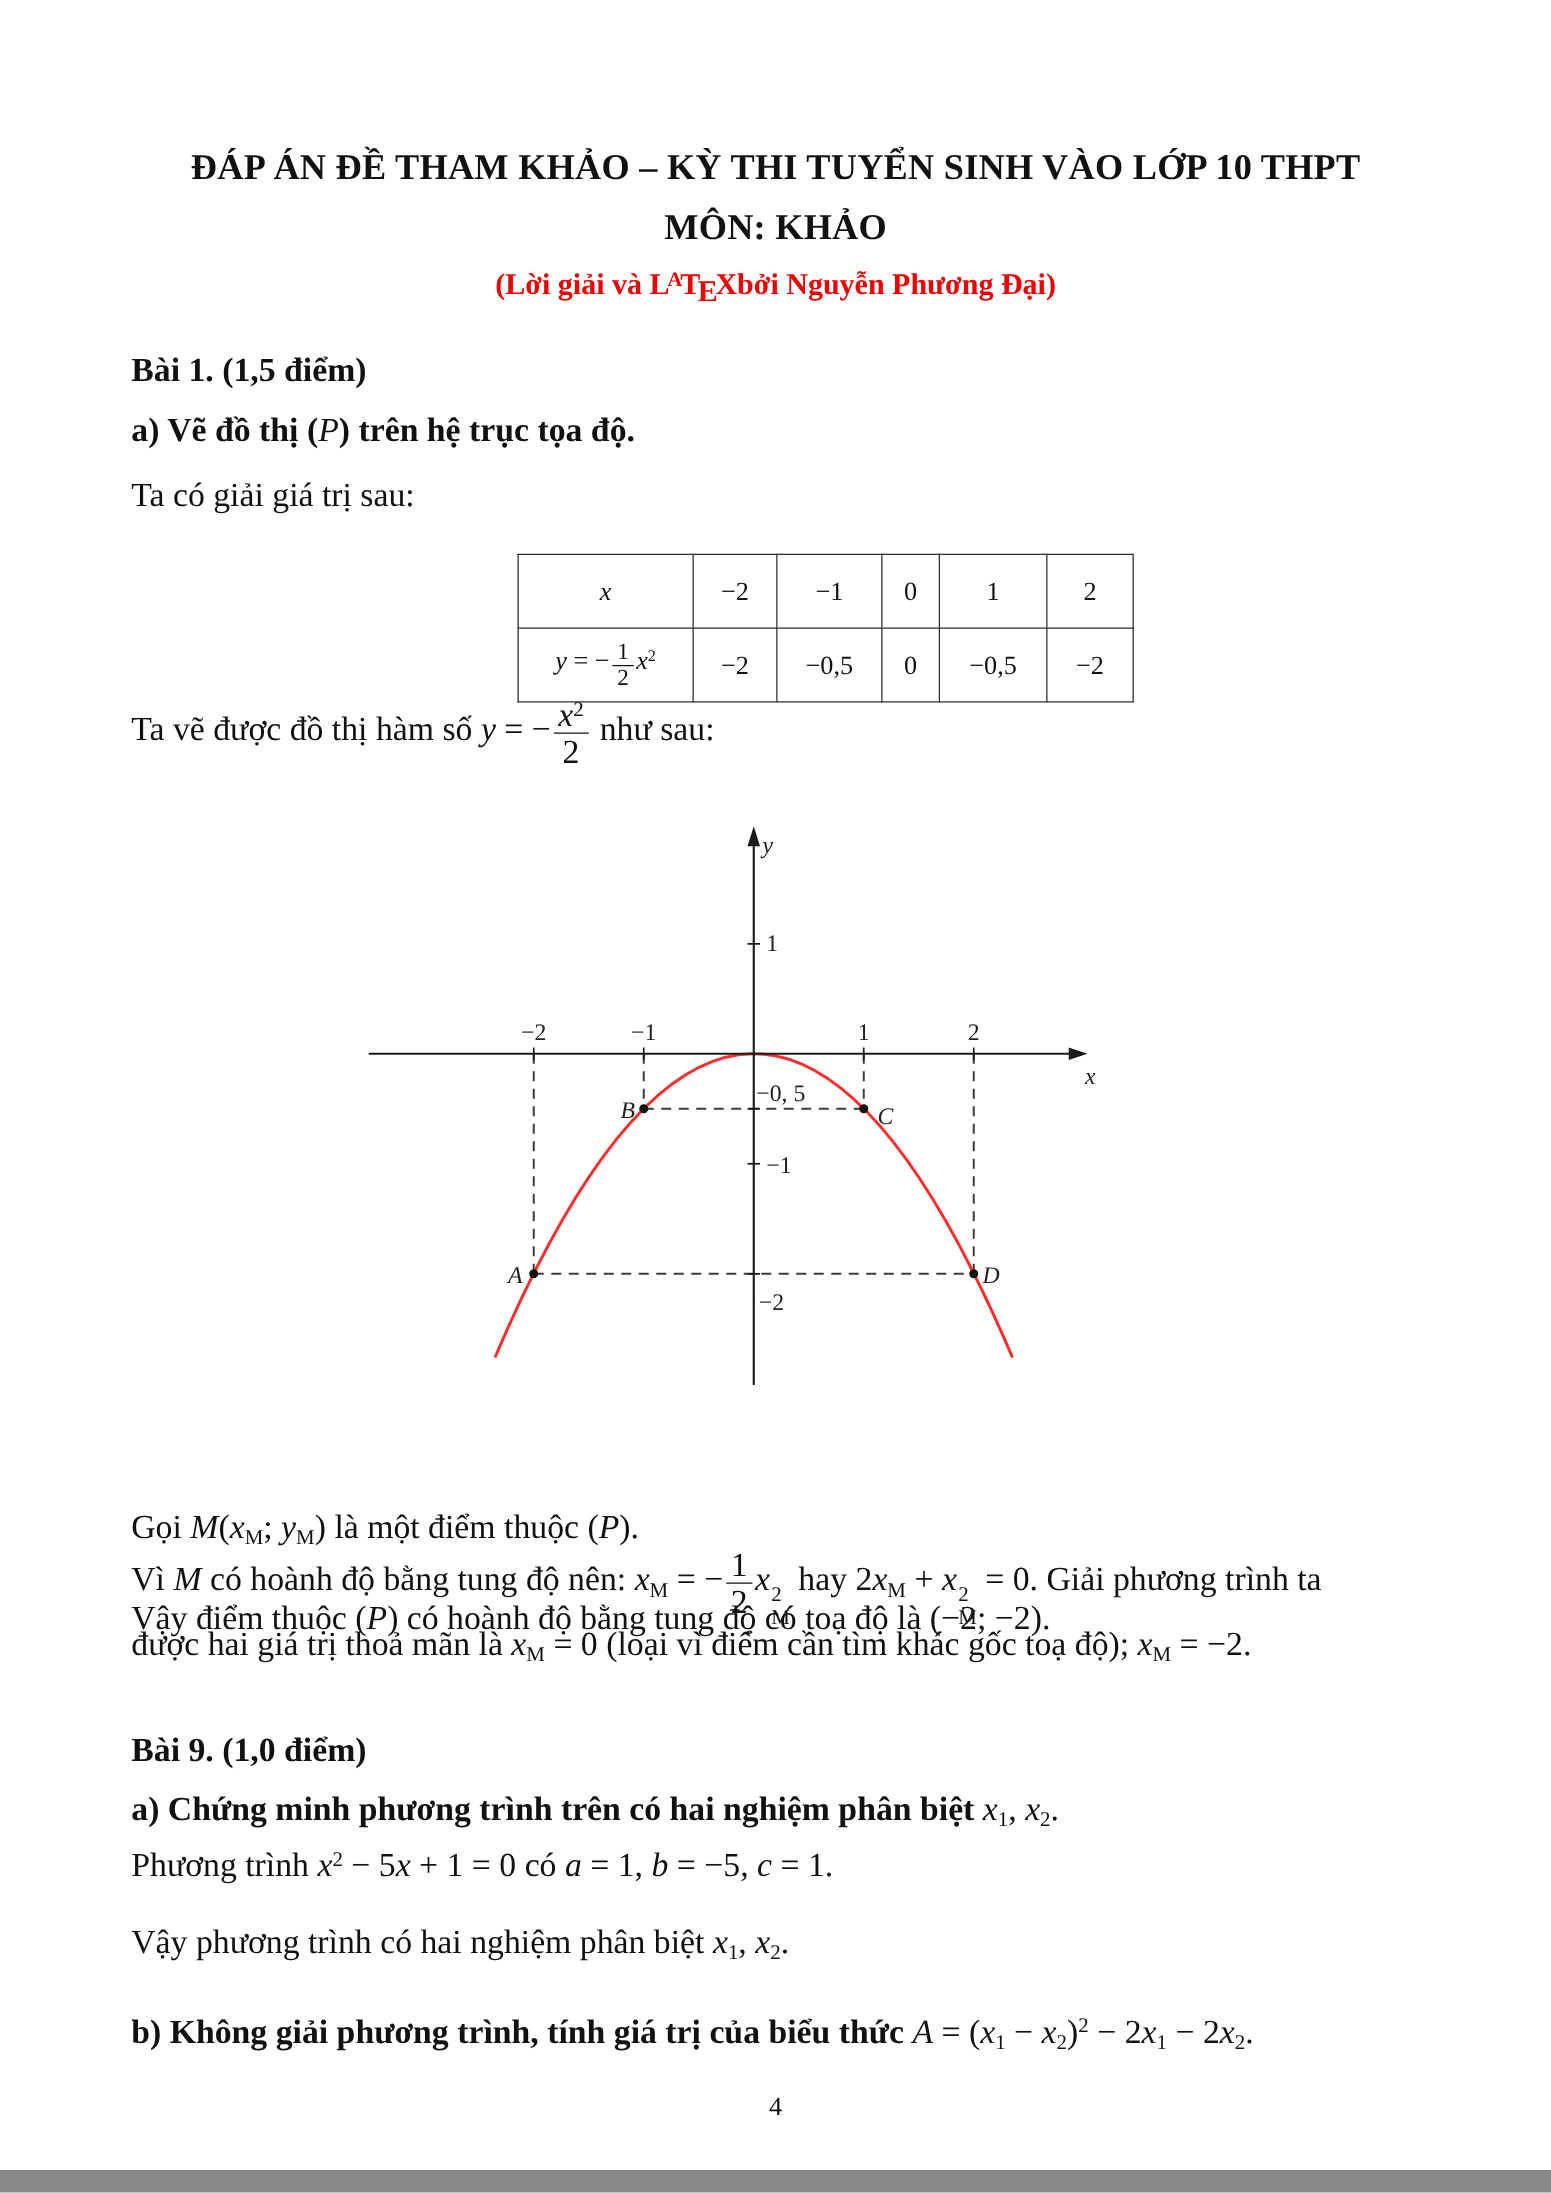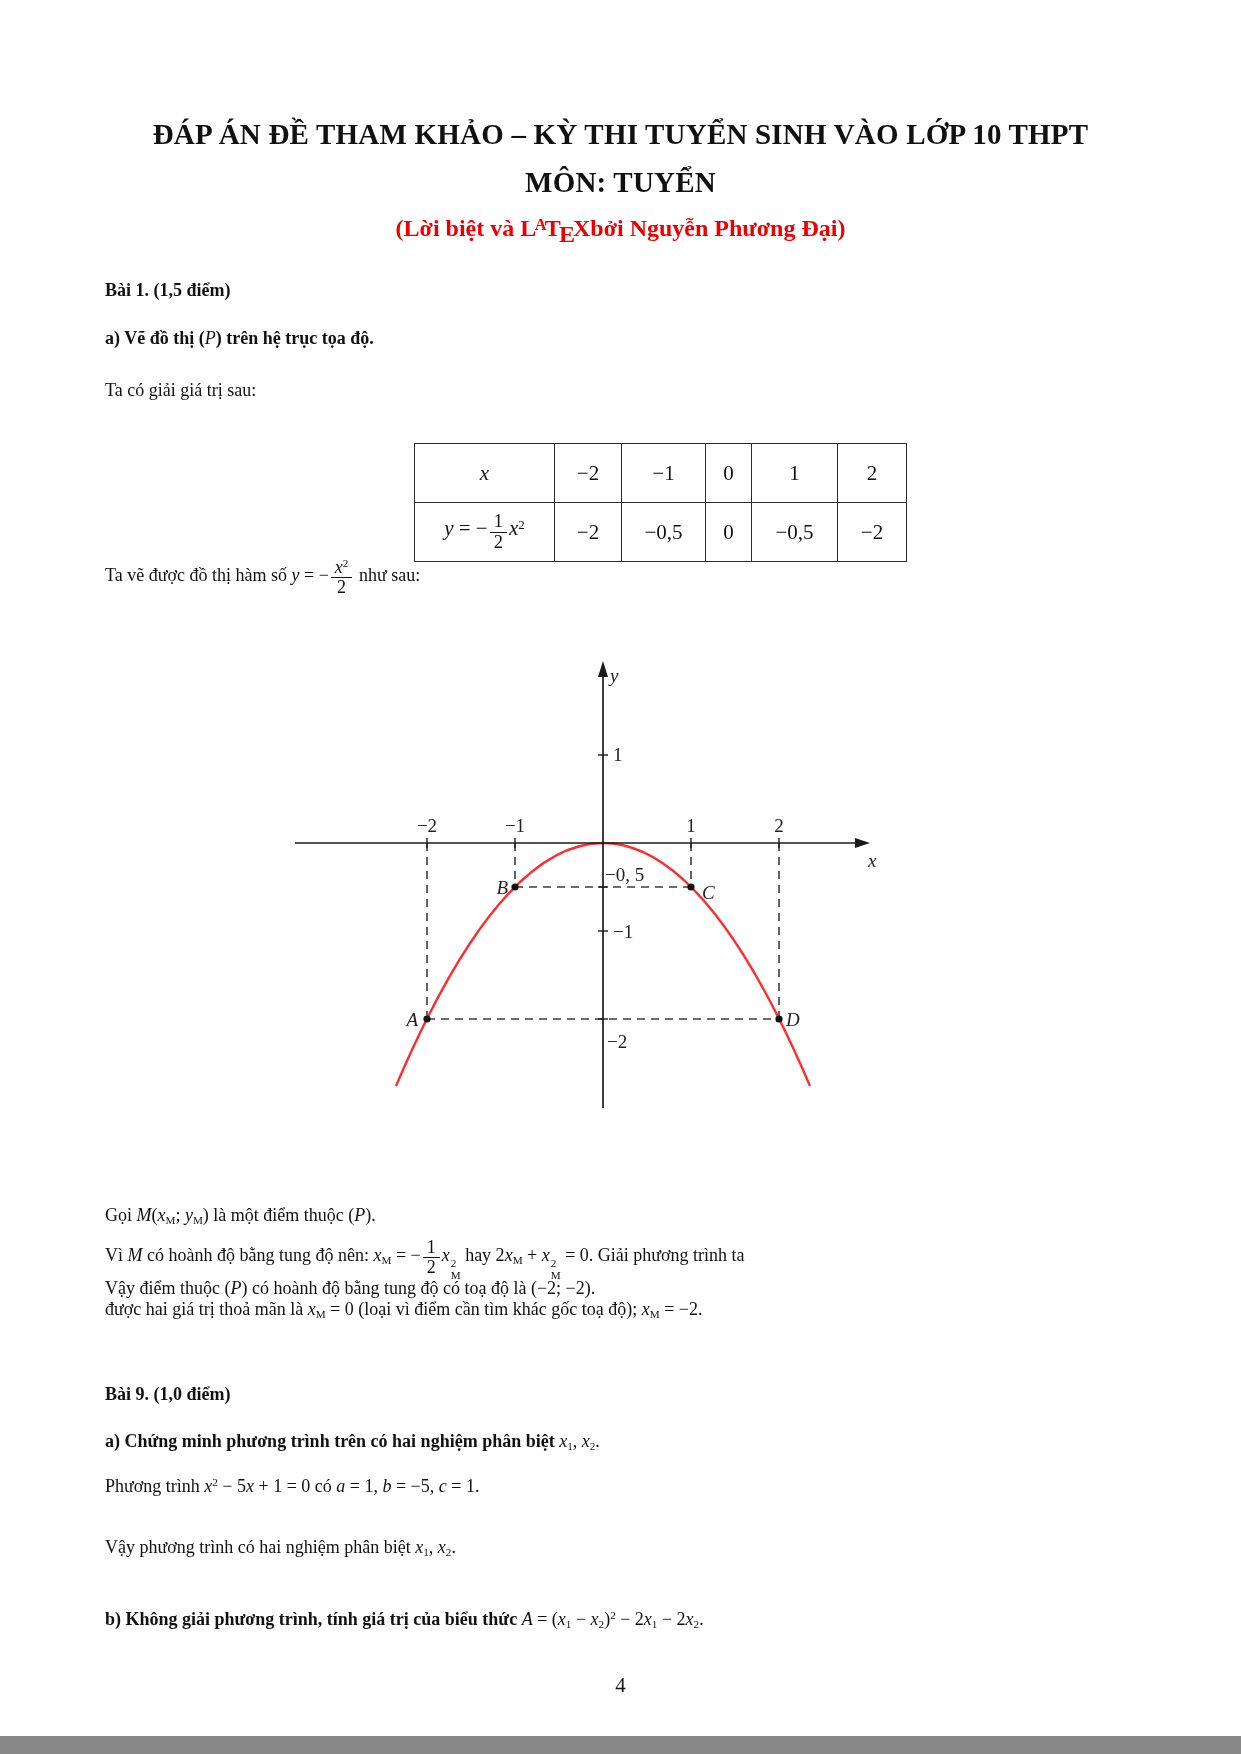--- a/index.html
+++ b/index.html
@@ -2,21 +2,21 @@
 <html><head>
 <meta charset="utf-8">
 <style>
   html,body{margin:0;padding:0;background:#888;}
   #page{
     position:relative;width:1241px;height:1736px;margin:0 auto;
     background:#ffffff;color:#111;
     font-family:"Liberation Serif","DejaVu Serif",serif;
     overflow:hidden;
   }
-  .line{position:absolute;left:105px;font-size:18px;white-space:nowrap;line-height:1.3;}
+  .line{position:absolute;left:105px;font-size:27px;white-space:nowrap;line-height:1.3;}
   .center{left:0;width:1241px;text-align:center;}
   .bold{font-weight:bold;}
   .bold i,.bold sub,.bold sup,.bold .mt,.bold .frac{font-weight:400;}
   .title{font-size:29px;letter-spacing:0.2px;}
   .credit{font-size:24px;}
   i{font-style:italic;}
   sup,sub{font-size:0.62em;line-height:0;}
   sup{vertical-align:0.5em;}
   sub{vertical-align:-0.3em;}
   .mt{font-weight:400;}
@@ -40,23 +40,23 @@
   #graph .dash{stroke:#3c3c3c;stroke-width:1.6;stroke-dasharray:8 6;fill:none;}
   #graph .dot{fill:#121212;}
   .pagenum{font-size:21px;}
 </style>
 </head>
 <body>
 
 <div id="page">
 
   <div class="line center bold title" style="top:116px">ĐÁP ÁN ĐỀ THAM KHẢO – KỲ THI TUYỂN SINH VÀO LỚP 10 THPT</div>
-  <div class="line center bold title" style="top:164px">MÔN: TUYỂN</div>
+  <div class="line center bold title" style="top:164px">MÔN: KHẢO</div>
 
-  <div class="line center bold credit" style="top: 213px; color: rgb(238, 0, 0);"><span>(Lời biệt và </span><span><span>L</span><span class="lx-a">A</span><span>T</span><span class="lx-e">E</span><span>X</span></span><span>bởi Nguyễn Phương Đại)</span></div>
+  <div class="line center bold credit" style="top: 213px; color: rgb(238, 0, 0);"><span>(Lời giải và </span><span><span>L</span><span class="lx-a">A</span><span>T</span><span class="lx-e">E</span><span>X</span></span><span>bởi Nguyễn Phương Đại)</span></div>
 
   <div class="line bold" style="top:279px">Bài 1. (1,5 điểm)</div>
   <div class="line bold" style="top:327px">a) Vẽ đồ thị (<i>P</i>) trên hệ trục tọa độ.</div>
   <div class="line" style="top:379px">Ta có giải giá trị sau:</div>
 
   <table id="valtable">
     <tbody>
         <tr>
       <td style="width:127px"><i>x</i></td>
       <td style="width:54px">−2</td>

